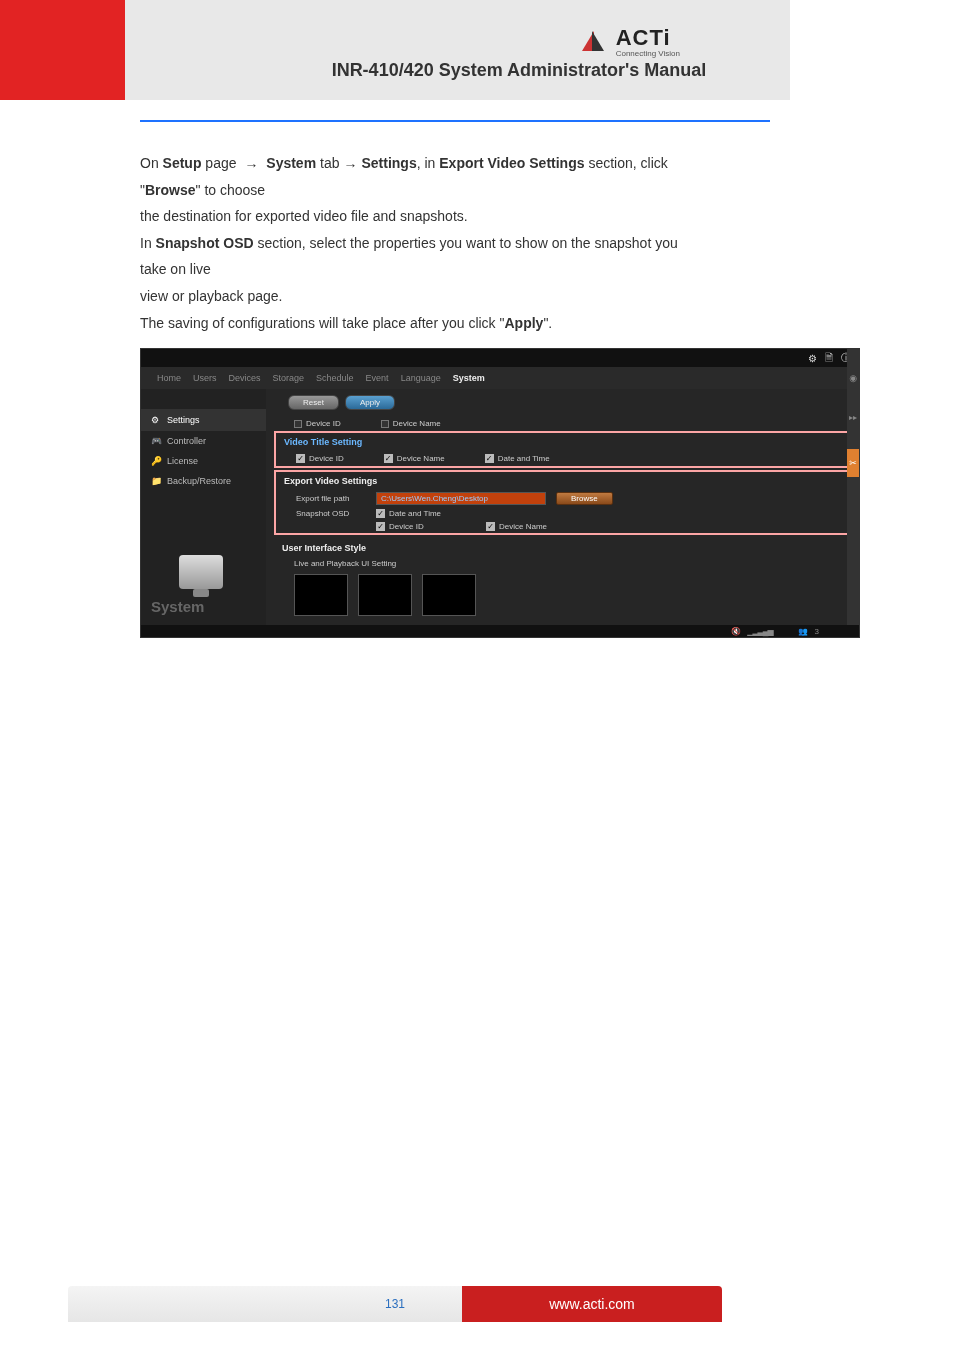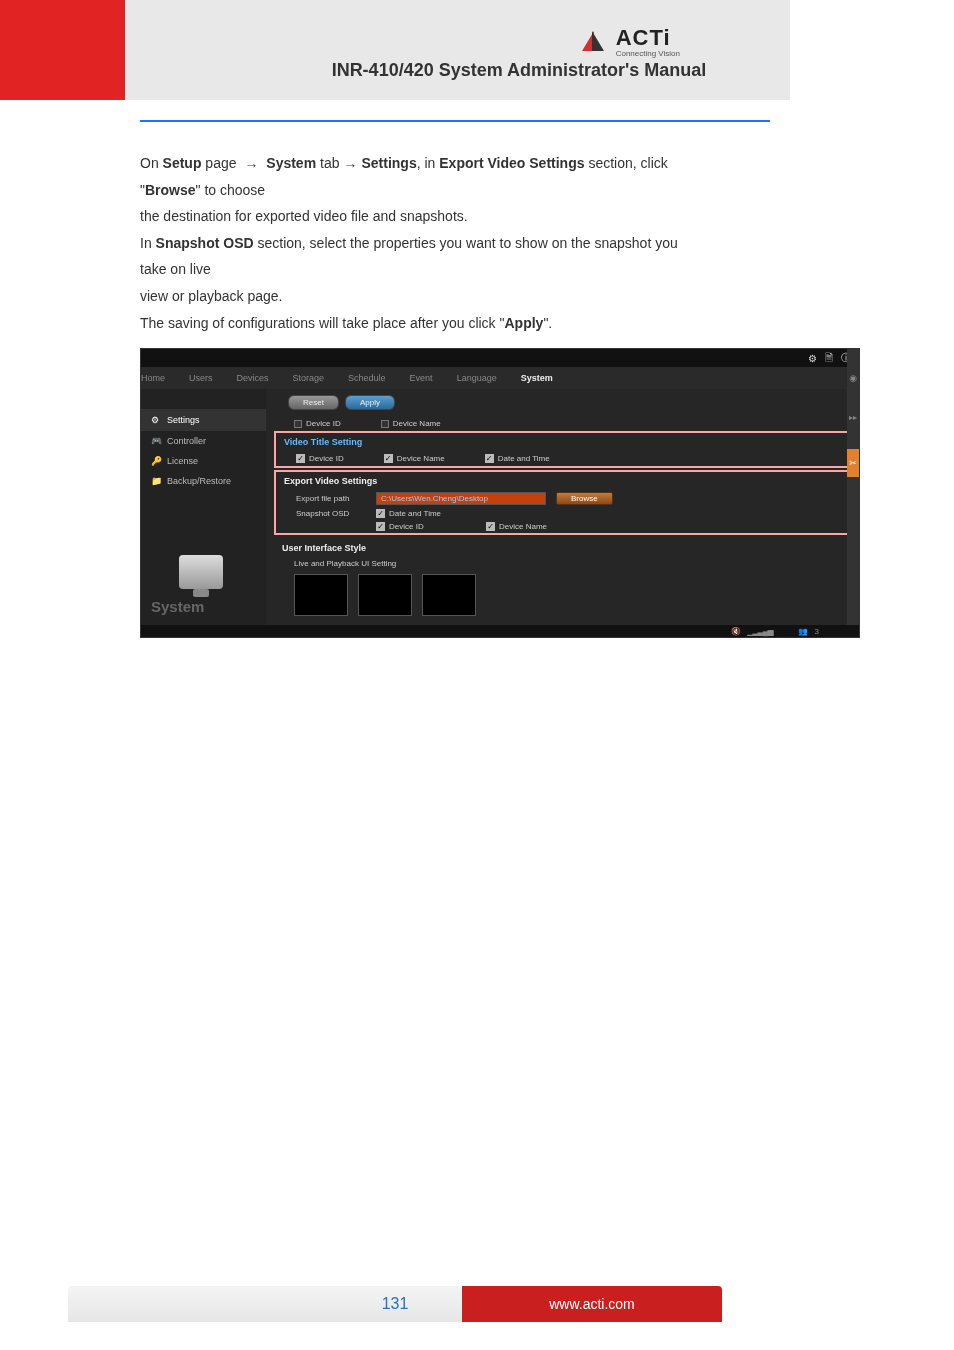--- a/index.html
+++ b/index.html
@@ -17,21 +17,21 @@
   .content { position: absolute; left: 140px; right: 110px; top: 120px; }
   .h1 { color: #1e72ff; font-size: 28px; font-weight: 700; margin-bottom: 12px; }
   .hr { border: none; border-bottom: 2px solid #1e72ff; margin-bottom: 28px; width: 630px; }
   .body-text { font-size: 14px; color: #333; line-height: 1.9; }
   .body-text .bold { font-weight: 700; }
   .arrow { font-weight: 700; padding: 0 4px; }
   .screenshot-wrap { margin-top: 12px; width: 720px; }
   .ss { width: 720px; height: 290px; background: #1a1a1a; position: relative; border: 1px solid #333; font-size: 9px; color: #aaa; }
   .ss-topbar { height: 18px; background: #111; display: flex; justify-content: flex-end; align-items: center; padding-right: 8px; gap: 8px; }
   .ss-topbar span { font-size: 10px; color: #ddd; }
-  .ss-menu { height: 22px; background: #2a2a2a; display: flex; align-items: center; padding-left: 0; gap: 24px; font-size: 9px; color: #888; }
+  .ss-menu { height: 22px; background: #2a2a2a; display: flex; align-items: center; padding-left: 16px; gap: 12px; font-size: 9px; color: #888; }
   .ss-menu .active { color: #eee; font-weight: 700; }
   .ss-body { display: flex; height: 238px; }
   .ss-sidebar { width: 125px; background: #222; padding-top: 20px; position: relative; }
   .ss-side-item { padding: 5px 10px; font-size: 9px; color: #bbb; display: flex; align-items: center; gap: 6px; }
   .ss-side-item.sel { background: #333; color: #fff; padding: 6px 10px; }
   .ss-side-icon { width: 10px; height: 10px; display: inline-block; }
   .ss-system-label { position: absolute; bottom: 12px; left: 10px; color: #666; font-size: 15px; font-weight: 700; }
   .ss-system-icon { position: absolute; bottom: 38px; left: 38px; width: 44px; height: 34px; background: linear-gradient(#ddd,#999); border-radius: 4px; }
   .ss-system-icon::after { content:''; position:absolute; bottom:-8px; left:14px; width:16px; height:8px; background:#888; border-radius:2px;}
   .ss-main { flex: 1; background: #262626; padding: 6px 8px; position: relative; overflow: hidden; }
@@ -54,21 +54,21 @@
   .ss-thumb { width: 54px; height: 42px; background: #000; border: 1px solid #555; }
   .ss-note { color: #e08030; font-size: 8px; padding: 4px 20px; }
   .ss-right-strip { position: absolute; right: 0; top: 0; width: 12px; height: 100%; background: #333; }
   .ss-right-strip .orange { position: absolute; right: 0; top: 100px; width: 12px; height: 28px; background: #e08030; }
   .ss-right-strip .top-eye { position:absolute; right:2px; top:24px; color:#888; font-size:9px;}
   .ss-right-strip .ff { position:absolute; right:2px; top:64px; color:#888; font-size:8px;}
   .ss-footer { position: absolute; bottom: 0; left: 0; right: 0; height: 12px; background: #111; display:flex; justify-content:flex-end; align-items:center; padding-right:40px; gap:6px; color:#888; font-size:8px;}
   .page-footer { position: absolute; bottom: 28px; left: 68px; right: 68px; height: 36px; }
   .footer-gray { position: absolute; left: 0; right: 0; top: 0; height: 36px; background: linear-gradient(#f4f4f4,#e6e6e6); border-radius: 4px 4px 0 0; }
   .footer-red { position: absolute; right: 0; top: 0; width: 260px; height: 36px; background: #c91f1f; display: flex; align-items: center; justify-content: center; color: #fff; font-size: 14px; border-radius: 0 4px 0 0; }
-  .footer-pagenum { position: absolute; left: 0; right: 0; top: 0; height: 36px; display: flex; align-items: center; justify-content: center; color: #2b6fbf; font-size: 16px; }
+  .footer-pagenum { position: absolute; left: 0; right: 0; top: 0; height: 36px; display: flex; align-items: center; justify-content: center; color: #2b6fbf; font-size: 12px; }
 </style>
 </head>
 <body>
 
 <div class="page">
   <div class="top-gray-visible"></div>
   <div class="top-red"></div>
 
   <div class="logo">
     <div class="logo-icon">

